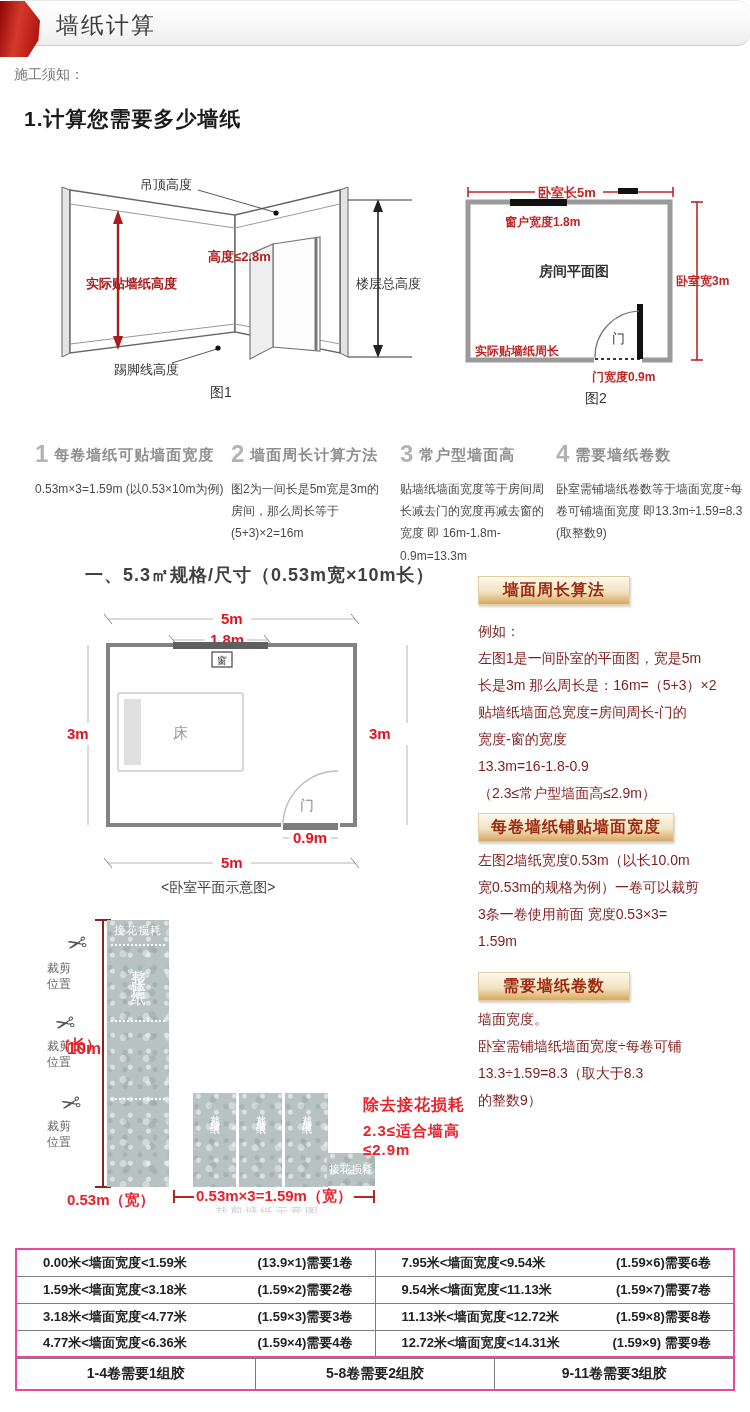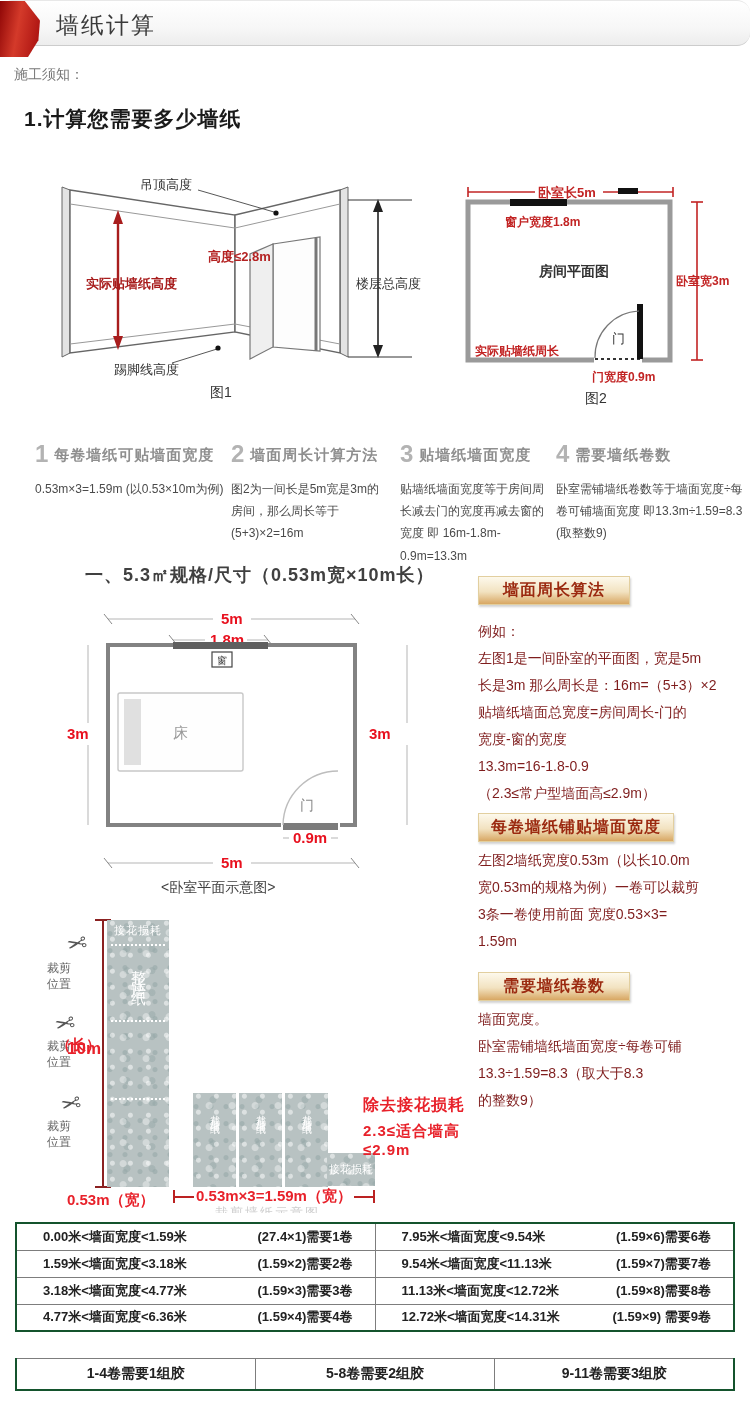--- a/index.html
+++ b/index.html
@@ -58,21 +58,21 @@
   .strip-s .vtext { left:50%; transform:translateX(-50%); top:14px; font-size:10px; letter-spacing:3px; }
   .waste-s { position:absolute; left:302px; top:248px; width:48px; height:33px; color:#fff; font-size:11px; text-align:center; line-height:33px; }
   .note-red { position:absolute; font-size:15px; font-weight:bold; color:#e8212a; letter-spacing:1px; }
   .hdim { position:absolute; left:148px; top:282px; width:202px; display:flex; align-items:center; }
   .hdim .tick { width:2px; height:13px; background:#b22; }
   .hdim .seg { flex:1; height:2px; background:#b22; }
   .hdim .t { font-size:15px; font-weight:bold; color:#e8212a; padding:0 2px; white-space:nowrap; }
   .faint-cap { position:absolute; left:190px; top:299px; width:160px; height:9px; overflow:hidden; color:#cfcfcf; font-size:13px; letter-spacing:2px; }
 
   
-  .rolltable { position:absolute; left:15px; top:1222px; width:720px; border:2px solid #14532d; border-collapse:collapse; background:#fff; }
+  .rolltable { position:absolute; left:15px; top:1248px; width:720px; border:2px solid #ec4899; border-collapse:collapse; background:#fff; }
   .rolltable td { border:1px solid #7d7d7d; font-size:13px; font-weight:bold; color:#222; height:27px; }
   .cellflex { display:flex; justify-content:space-between; padding:0 22px 0 26px; }
   .rolltable .footer td { height:31px; text-align:center; font-size:14px; }
 
   svg text { font-family:"Liberation Sans", sans-serif; }
 </style>
 </head>
 <body>
 
 <div class="page">
@@ -146,21 +146,21 @@
 
   <div class="step" style="left:35px;width:190px">
     <div class="head"><span class="num">1</span><span class="ttl">每卷墙纸可贴墙面宽度</span></div>
     <div class="body">0.53m×3=1.59m (以0.53×10m为例)</div>
   </div>
   <div class="step" style="left:231px;width:158px">
     <div class="head"><span class="num">2</span><span class="ttl">墙面周长计算方法</span></div>
     <div class="body">图2为一间长是5m宽是3m的房间，那么周长等于 (5+3)×2=16m</div>
   </div>
   <div class="step" style="left:400px;width:148px">
-    <div class="head"><span class="num">3</span><span class="ttl">贴墙纸墙面宽度</span></div>
+    <div class="head"><span class="num">3</span><span class="ttl">常户型墙面高</span></div>
     <div class="body">贴墙纸墙面宽度等于房间周长减去门的宽度再减去窗的宽度 即 16m-1.8m-0.9m=13.3m</div>
   </div>
   <div class="step" style="left:556px;width:188px">
     <div class="head"><span class="num">4</span><span class="ttl">需要墙纸卷数</span></div>
     <div class="body">卧室需铺墙纸卷数等于墙面宽度÷每卷可铺墙面宽度 即13.3m÷1.59=8.3 (取整数9)</div>
   </div>
 
   <div class="spec-title">一、5.3㎡规格/尺寸（0.53m宽×10m长）</div>
 
   <svg style="position:absolute;left:55px;top:605px" width="410" height="292" viewBox="0 0 410 292">
@@ -277,21 +277,21 @@
     </div>
     <div class="faint-cap">栽剪墙纸示意图</div>
   </div>
 
   <table class="rolltable">
     <tbody>
         <tr>
       <td style="width:50%">
             <div class="cellflex">
               <span>0.00米&lt;墙面宽度&lt;1.59米</span>
-              <span>(27.4×1)需要1卷</span>
+              <span>(13.9×1)需要1卷</span>
             </div>
           </td>
       <td>
             <div class="cellflex">
               <span>7.95米&lt;墙面宽度&lt;9.54米</span>
               <span>(1.59×6)需要6卷</span>
             </div>
           </td>
     </tr>
     <tr>

